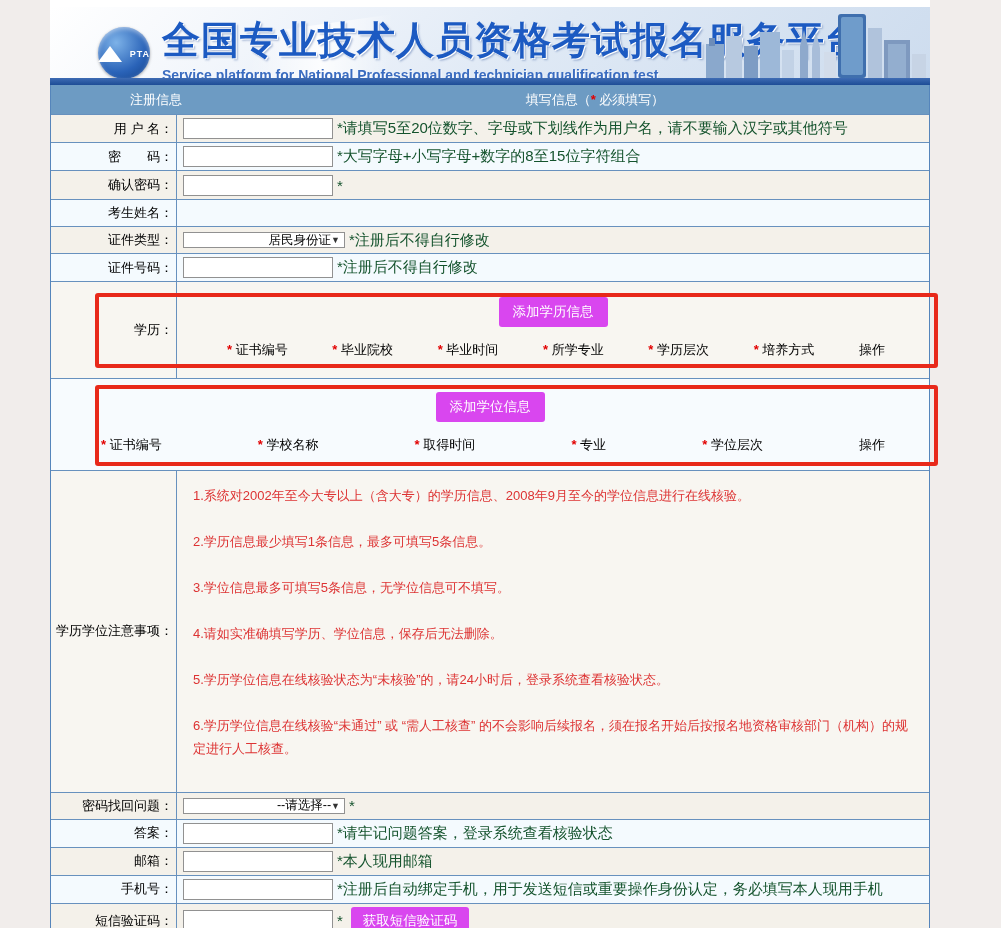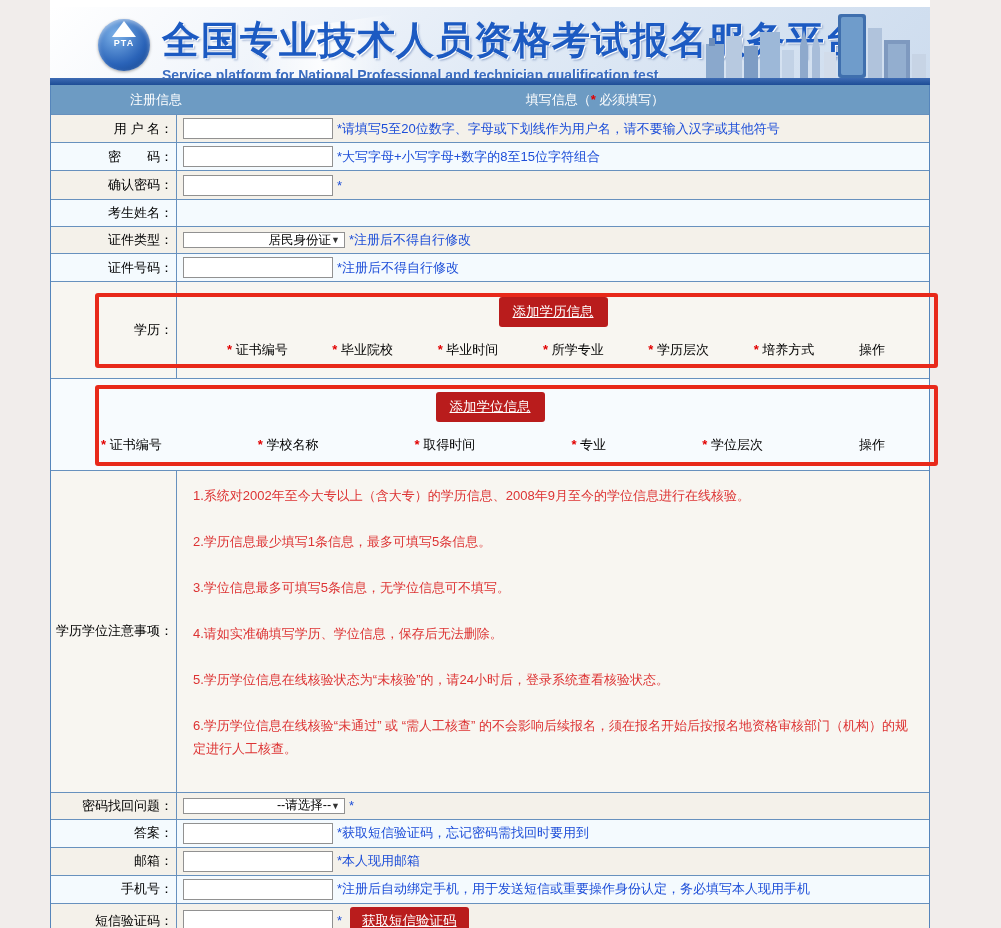--- a/index.html
+++ b/index.html
@@ -17,24 +17,24 @@
     position:relative; height:78px; overflow:hidden;
     background:linear-gradient(135deg,#ffffff 0%,#eef3fa 30%,#dfe9f5 55%,#cddcee 100%);
   }
   .banner::before{
     content:""; position:absolute; left:-80px; top:18px; width:700px; height:120px;
     background:linear-gradient(100deg, rgba(255,255,255,0) 40%, rgba(255,255,255,.85) 50%, rgba(255,255,255,0) 60%);
     transform:rotate(-8deg);
   }
   .banner-bar { height:7px; background:linear-gradient(#3e6cb4,#1d4c96); }
   .logo {
-    position:absolute; left:48px; top:12px; width:52px; height:52px; border-radius:50%;
+    position:absolute; left:48px; top:20px; width:52px; height:52px; border-radius:50%;
     background:radial-gradient(circle at 35% 30%,#7db2e8,#2a63b8 60%,#123f85);
     box-shadow:0 1px 3px rgba(0,0,0,.35), inset 0 2px 4px rgba(255,255,255,.5);
-    display:flex; align-items:center; justify-content:flex-start; flex-direction:column;
+    display:flex; align-items:center; justify-content:space-between; flex-direction:row;
   }
   .logo .peak { width:0; height:0; border-left:12px solid transparent; border-right:12px solid transparent; border-bottom:16px solid #fff; margin-top:2px; }
   .logo .pta { color:#fff; font-size:9px; font-weight:bold; letter-spacing:1px; margin-top:1px; }
   .titles { position:absolute; left:112px; top:8px; }
   .title-cn {
     font-size:38px; font-weight:bold; color:#1c5ac2; letter-spacing:1px;
     text-shadow:1px 1px 0 #fff, 2px 2px 2px rgba(20,60,140,.35);
   }
   .title-en { font-size:14px; font-weight:bold; color:#3a6cc0; text-shadow:1px 1px 0 rgba(255,255,255,.9); margin-top:1px; }
   .skyline { position:absolute; right:0; bottom:7px; width:230px; height:72px; }
@@ -53,32 +53,32 @@
   .cell-content { flex:1; display:flex; align-items:center; padding:3px 6px; }
   .bg-warm { background:#f4f1ea; }
   .bg-cool { background:#f4fafe; }
   .bg-light { background:#f8f6f1; }
   .bg-lightcool { background:#f7fbfe; }
 
   input.txt {
     width:150px; height:21px; border:1px solid #919191; background:#fff;
     font-size:12px; padding:0 3px; font-family:inherit;
   }
-  .hint { color:#1d4ed8; font-size:13px; margin-left:4px; white-space:nowrap; }
+  .hint { color:#14532d; font-size:15px; margin-left:4px; white-space:nowrap; }
   .hint-link { color:#cc0000; font-size:12.5px; text-decoration:underline; cursor:pointer; white-space:nowrap; }
   .select {
     width:162px; height:16px; border:1px solid #919191; background:#fff;
     display:flex; align-items:center; justify-content:flex-end;
     padding:0 4px; font-size:12.5px; cursor:pointer;
   }
   .select .arr { font-size:9px; color:#333; }
 
   .btn-blue {
-    background:#b91c1c; color:#fff; border:none; border-radius:3px;
-    font-size:13.5px; padding:6px 14px; cursor:pointer; font-family:inherit;text-decoration:underline;
+    background:#d946ef; color:#fff; border:none; border-radius:3px;
+    font-size:13.5px; padding:6px 14px; cursor:pointer; font-family:inherit;
   }
   .section-body { flex:1; display:flex; flex-direction:column; align-items:stretch; justify-content:center; padding:10px 6px; gap:14px; }
   .section-btnwrap { text-align:center; }
   .cols { display:flex; justify-content:space-between; padding:0 38px 4px 44px; font-size:13px; }
   .cols .col { white-space:nowrap; }
   .redbox { position:absolute; border:4px solid #e8291a; border-radius:3px; pointer-events:none; z-index:3; }
   .redbox.edu { left:44px; right:-9px; top:11px; bottom:10px; }
   .redbox.deg { left:44px; right:-9px; top:6px; bottom:4px; }
 
   .notes { flex:1; padding:14px 10px 8px 16px; }
@@ -233,21 +233,21 @@
           <span class="arr">▼</span>
         </div>
         <span class="hint">*</span>
       </div>
     </div>
 
     <div class="row bg-cool">
       <div class="cell-label">答案：</div>
       <div class="cell-content">
         <input class="txt" type="text" style="">
-        <span class="hint">*获取短信验证码，忘记密码需找回时要用到</span>
+        <span class="hint">*请牢记问题答案，登录系统查看核验状态</span>
       </div>
     </div>
 
     <div class="row bg-warm">
       <div class="cell-label">邮箱：</div>
       <div class="cell-content">
         <input class="txt" type="text" style="">
         <span class="hint">*本人现用邮箱</span>
       </div>
     </div>

